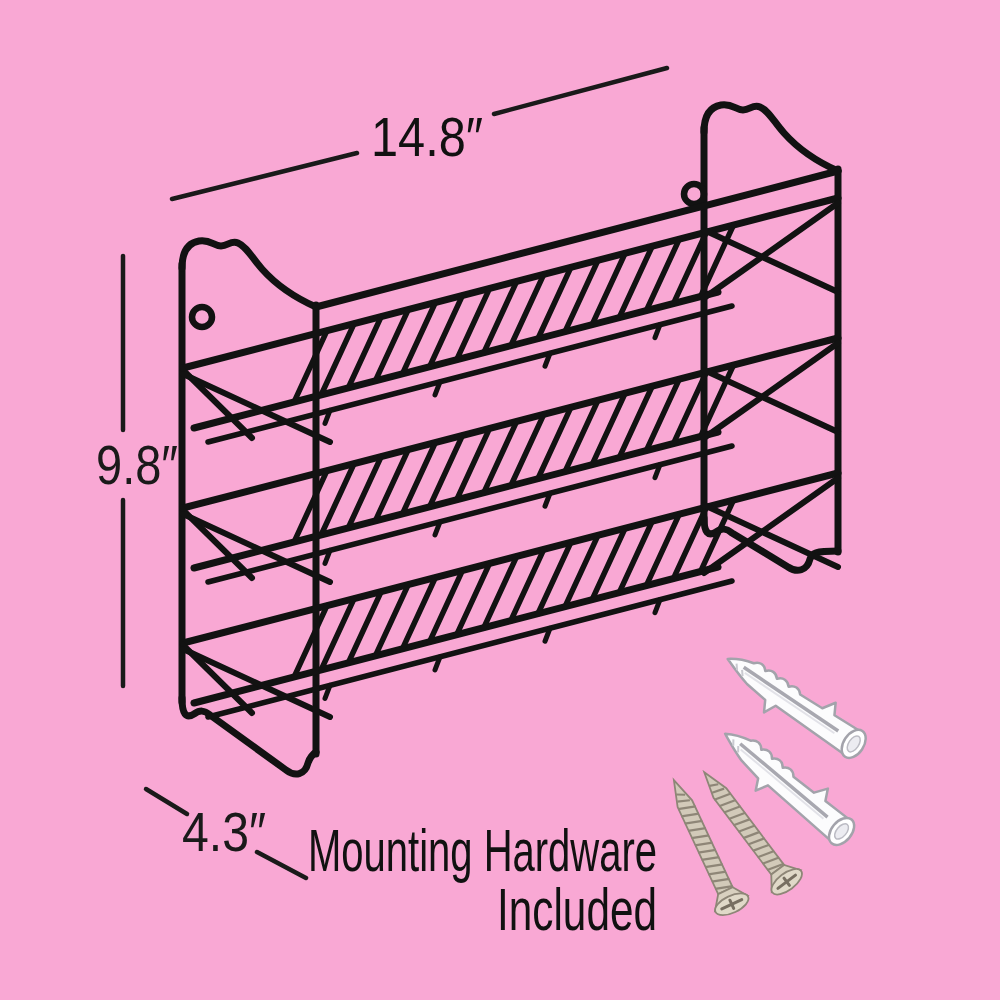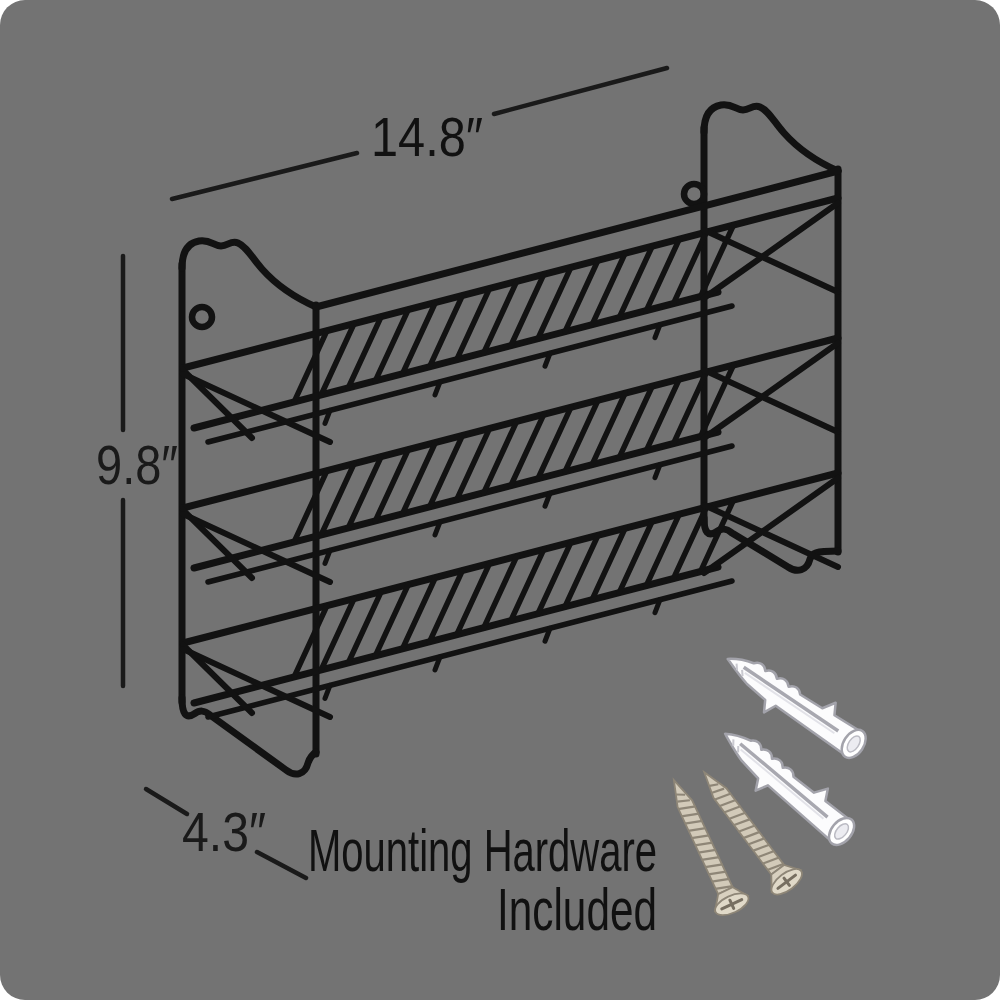--- a/index.html
+++ b/index.html
@@ -1,16 +1,16 @@
 <!DOCTYPE html>
 <html><head>
 <meta charset="utf-8">
 <style>
   html,body{margin:0;padding:0;background:#ffffff;}
-  .stage{position:relative;width:1000px;height:1000px;background:#737373;overflow:hidden;border-radius:25px;}
+  .stage{position:relative;width:1000px;height:1000px;background:#f9a8d4;overflow:hidden;}
   svg{display:block;}
   text{font-family:"Liberation Sans","DejaVu Sans",sans-serif;}
   .dim-label{font-size:55px;}
   .caption{font-size:60px;}
 </style>
 </head>
 <body>
 
 <div class="stage">
 <svg width="1000" height="1000" viewBox="0 0 1000 1000">

